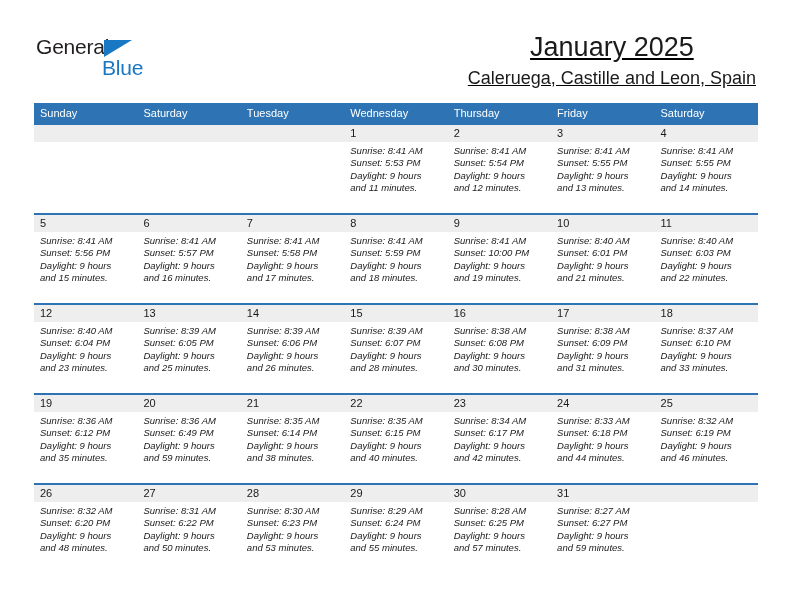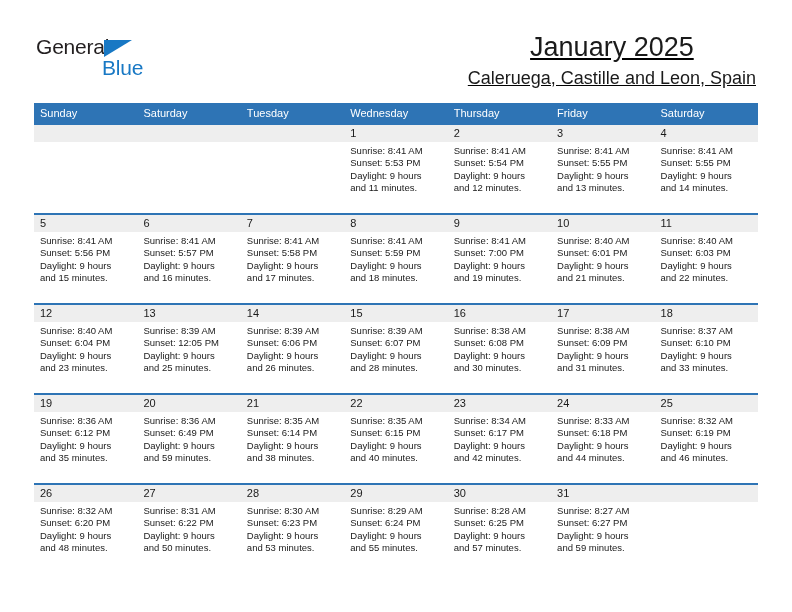--- a/index.html
+++ b/index.html
@@ -136,20 +136,21 @@
     padding-left: 6px;
   }
   .cell.empty .daynum {
     background: #eeeeee;
   }
   .info {
     padding: 3px 4px 0 6px;
     font-size: 9.5px;
     line-height: 12.4px;
     color: #1a1a1a;
+    font-style: italic;
   }
   .info div { white-space: nowrap; }
 </style>
 </head>
 <body>
 
 <div class="page">
 
   <div class="header">
 
@@ -293,21 +294,21 @@
                   <div>Daylight: 9 hours</div>
                   <div>and 18 minutes.</div>
                 </div>
               </div>
             </td>
             <td>
               <div class="cell">
                 <div class="daynum">9</div>
                 <div class="info">
                   <div>Sunrise: 8:41 AM</div>
-                  <div>Sunset: 7:00 PM</div>
+                  <div>Sunset: 10:00 PM</div>
                   <div>Daylight: 9 hours</div>
                   <div>and 19 minutes.</div>
                 </div>
               </div>
             </td>
             <td>
               <div class="cell">
                 <div class="daynum">10</div>
                 <div class="info">
                   <div>Sunrise: 8:40 AM</div>
@@ -339,21 +340,21 @@
                   <div>Daylight: 9 hours</div>
                   <div>and 23 minutes.</div>
                 </div>
               </div>
             </td>
             <td>
               <div class="cell">
                 <div class="daynum">13</div>
                 <div class="info">
                   <div>Sunrise: 8:39 AM</div>
-                  <div>Sunset: 12:05 PM</div>
+                  <div>Sunset: 6:05 PM</div>
                   <div>Daylight: 9 hours</div>
                   <div>and 25 minutes.</div>
                 </div>
               </div>
             </td>
             <td>
               <div class="cell">
                 <div class="daynum">14</div>
                 <div class="info">
                   <div>Sunrise: 8:39 AM</div>

